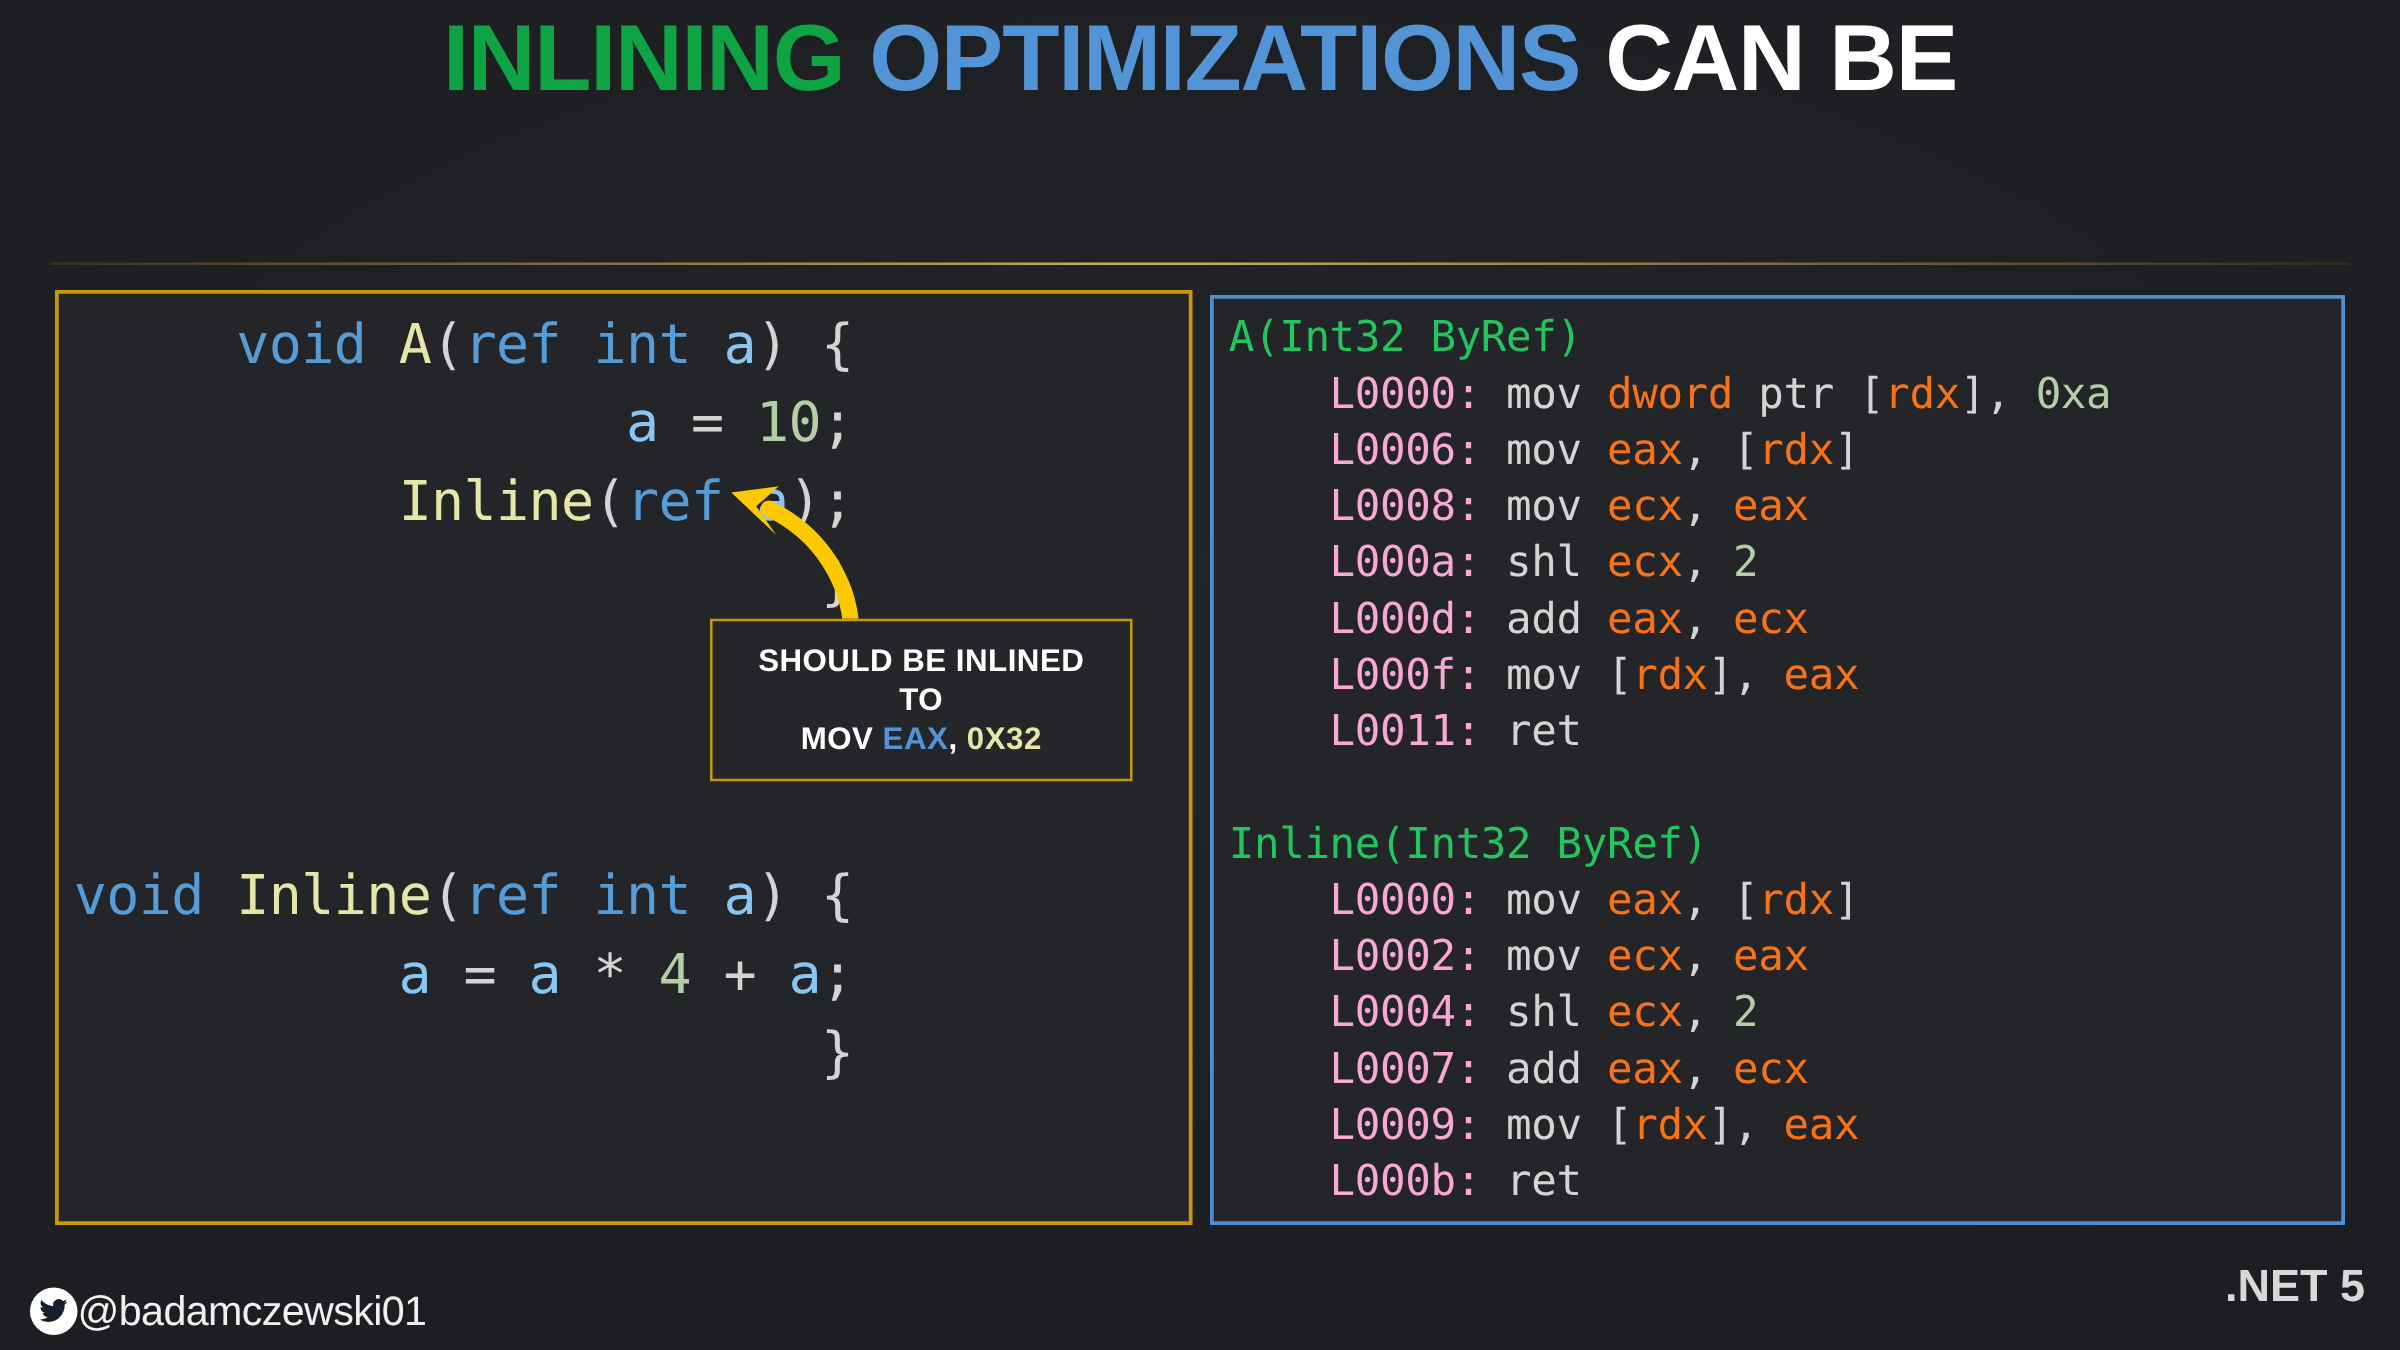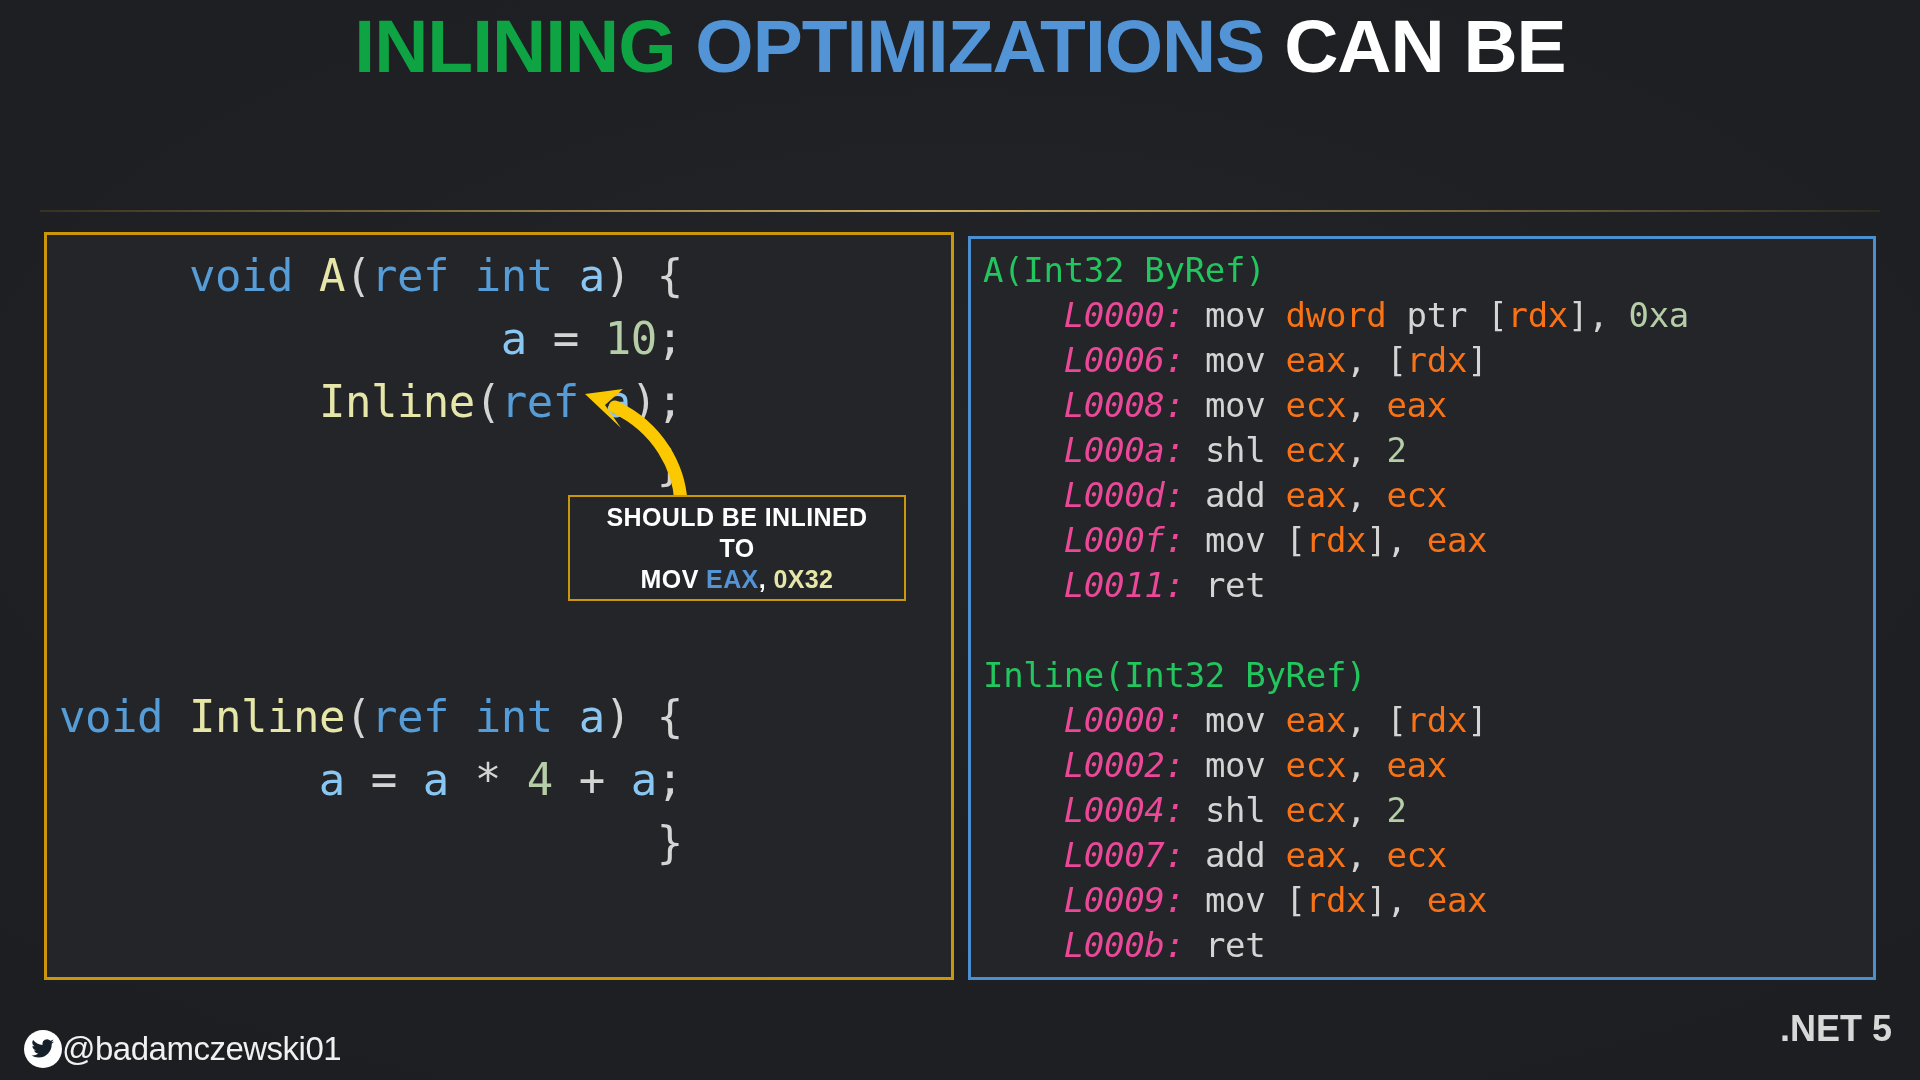--- a/index.html
+++ b/index.html
@@ -97,42 +97,42 @@
     font-size: 34px;
     line-height: 45px;
     letter-spacing: -0.3px;
   }
   
   .k   { color: #569cd6; }   
   .fn  { color: #e6e6a8; }   
   .var { color: #8ac6f2; }   
   .num { color: #b5cea8; }   
   .p   { color: #d4d4d4; }   
-  .lbl { color: #ec4899; font-style: italic; }   
+  .lbl { color: #f9a8d4; }   
   .mn  { color: #d4d4d4; }   
   .reg { color: #f97316; }   
   .hdr { color: #22c55e; }   
 
   
   #callout-arrow {
     position: absolute;
     left: 575px;
     top: 372px;
     width: 190px;
     height: 140px;
     pointer-events: none;
   }
 
   
   #callout-box {
     position: absolute;
     left: 568px;
     top: 495px;
     width: 338px;
-    height: 106px;
+    height: 130px;
     box-sizing: border-box;
     border: 2px solid #c9960c;
     background: #242629;
     display: flex;
     flex-direction: column;
     align-items: center;
     justify-content: center;
     text-align: center;
   }
   .callout-line {

